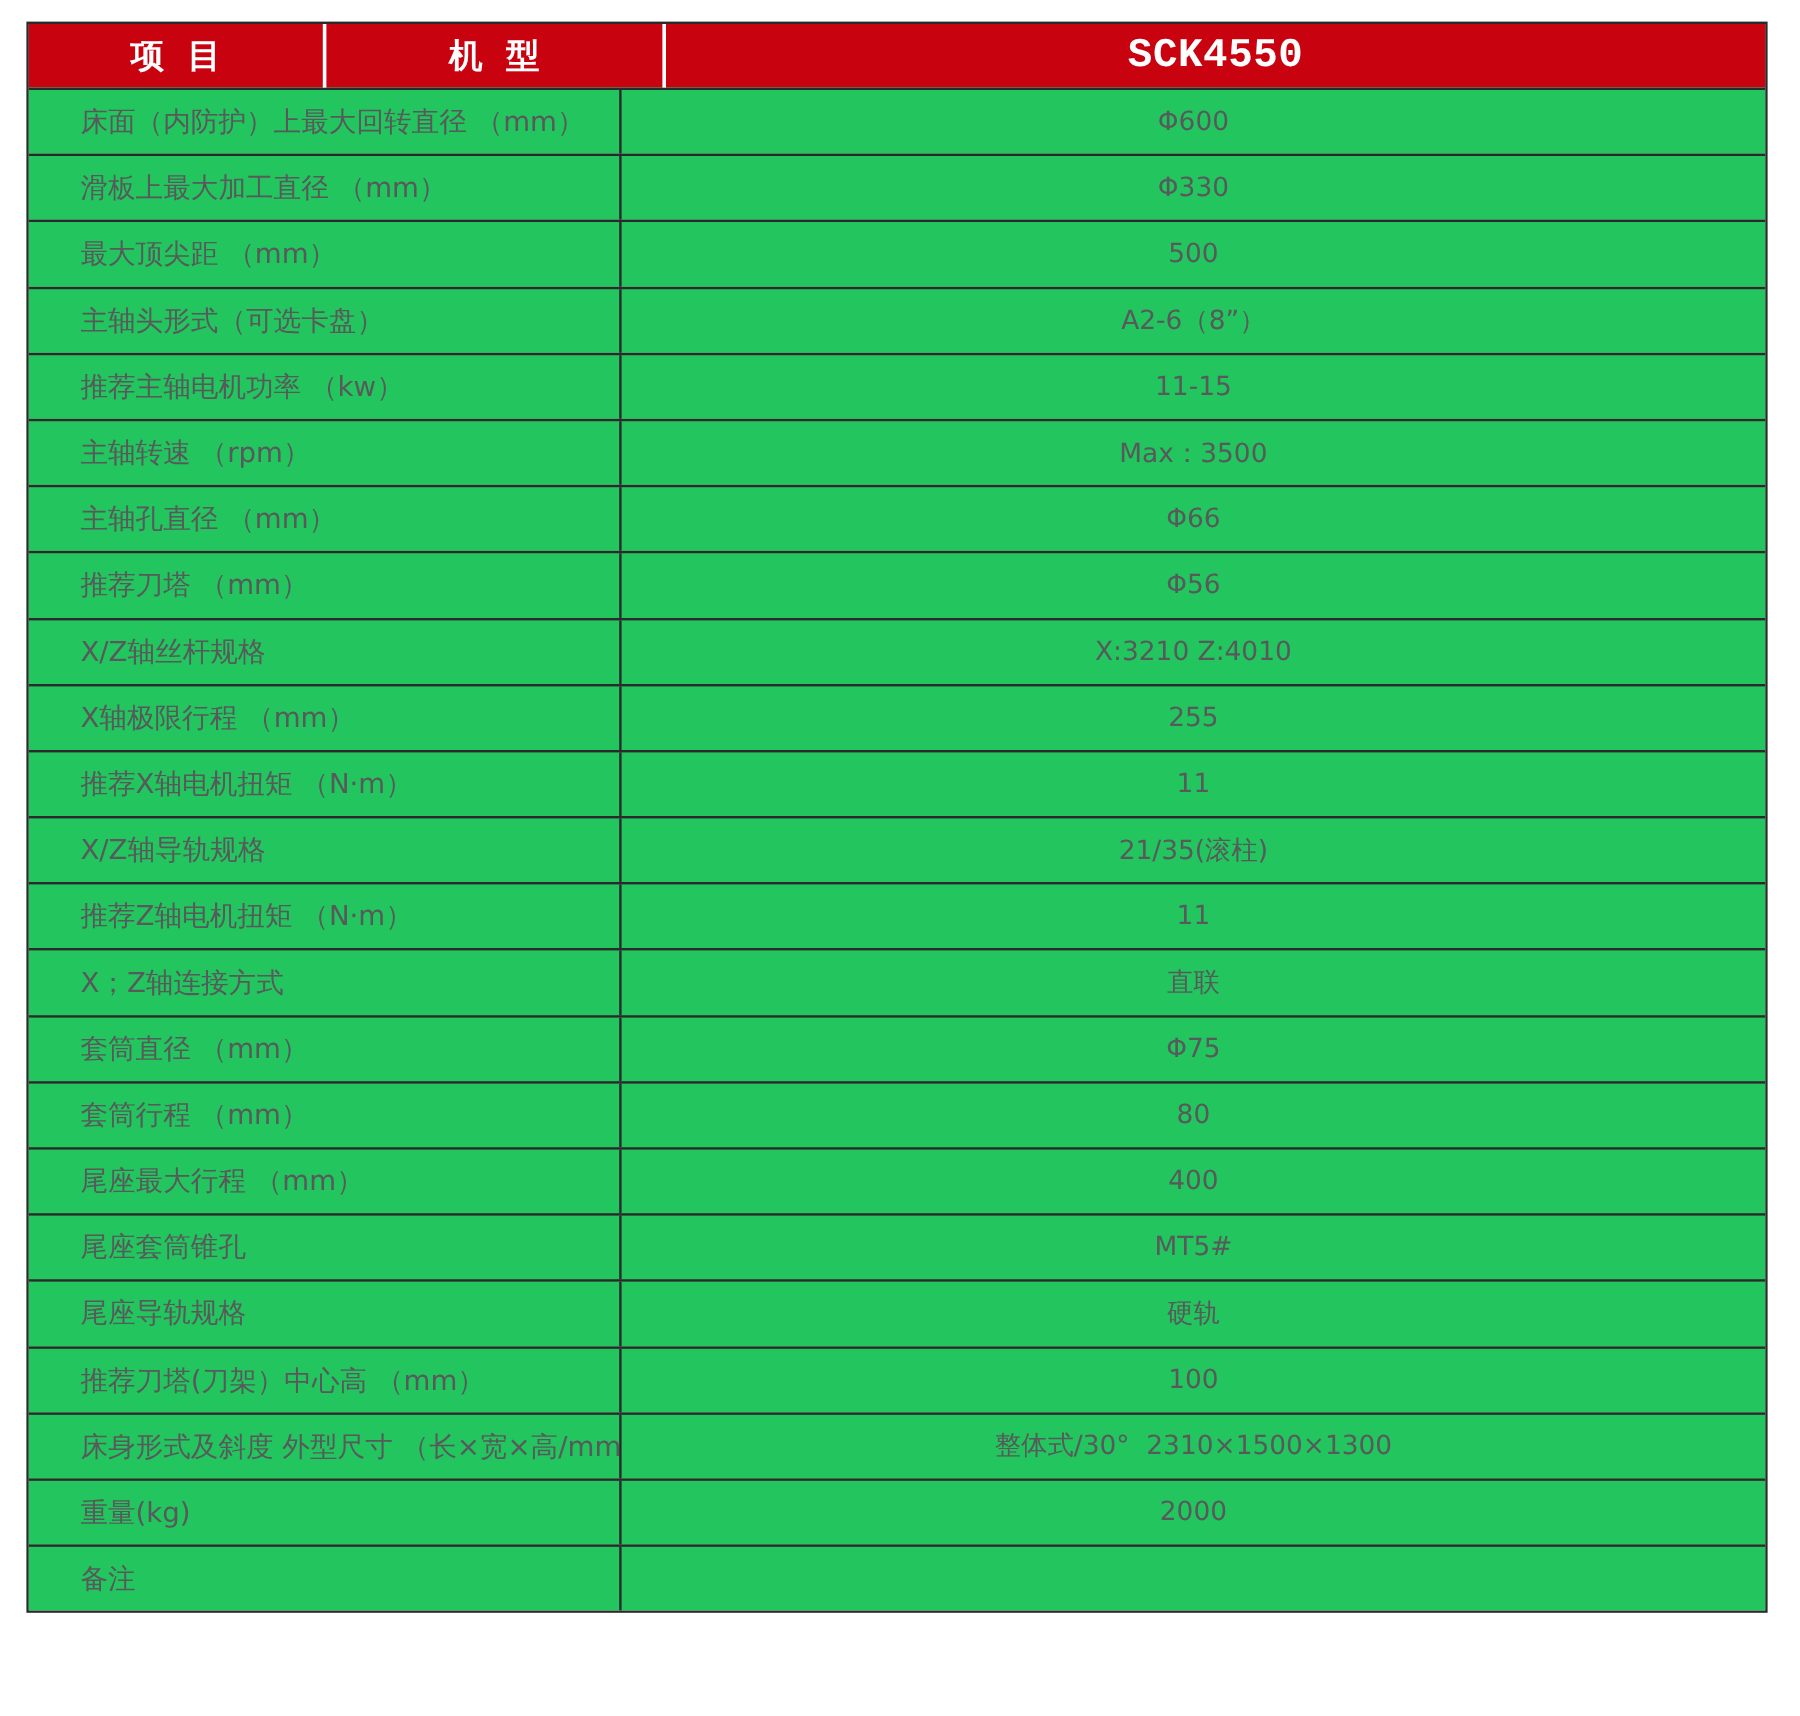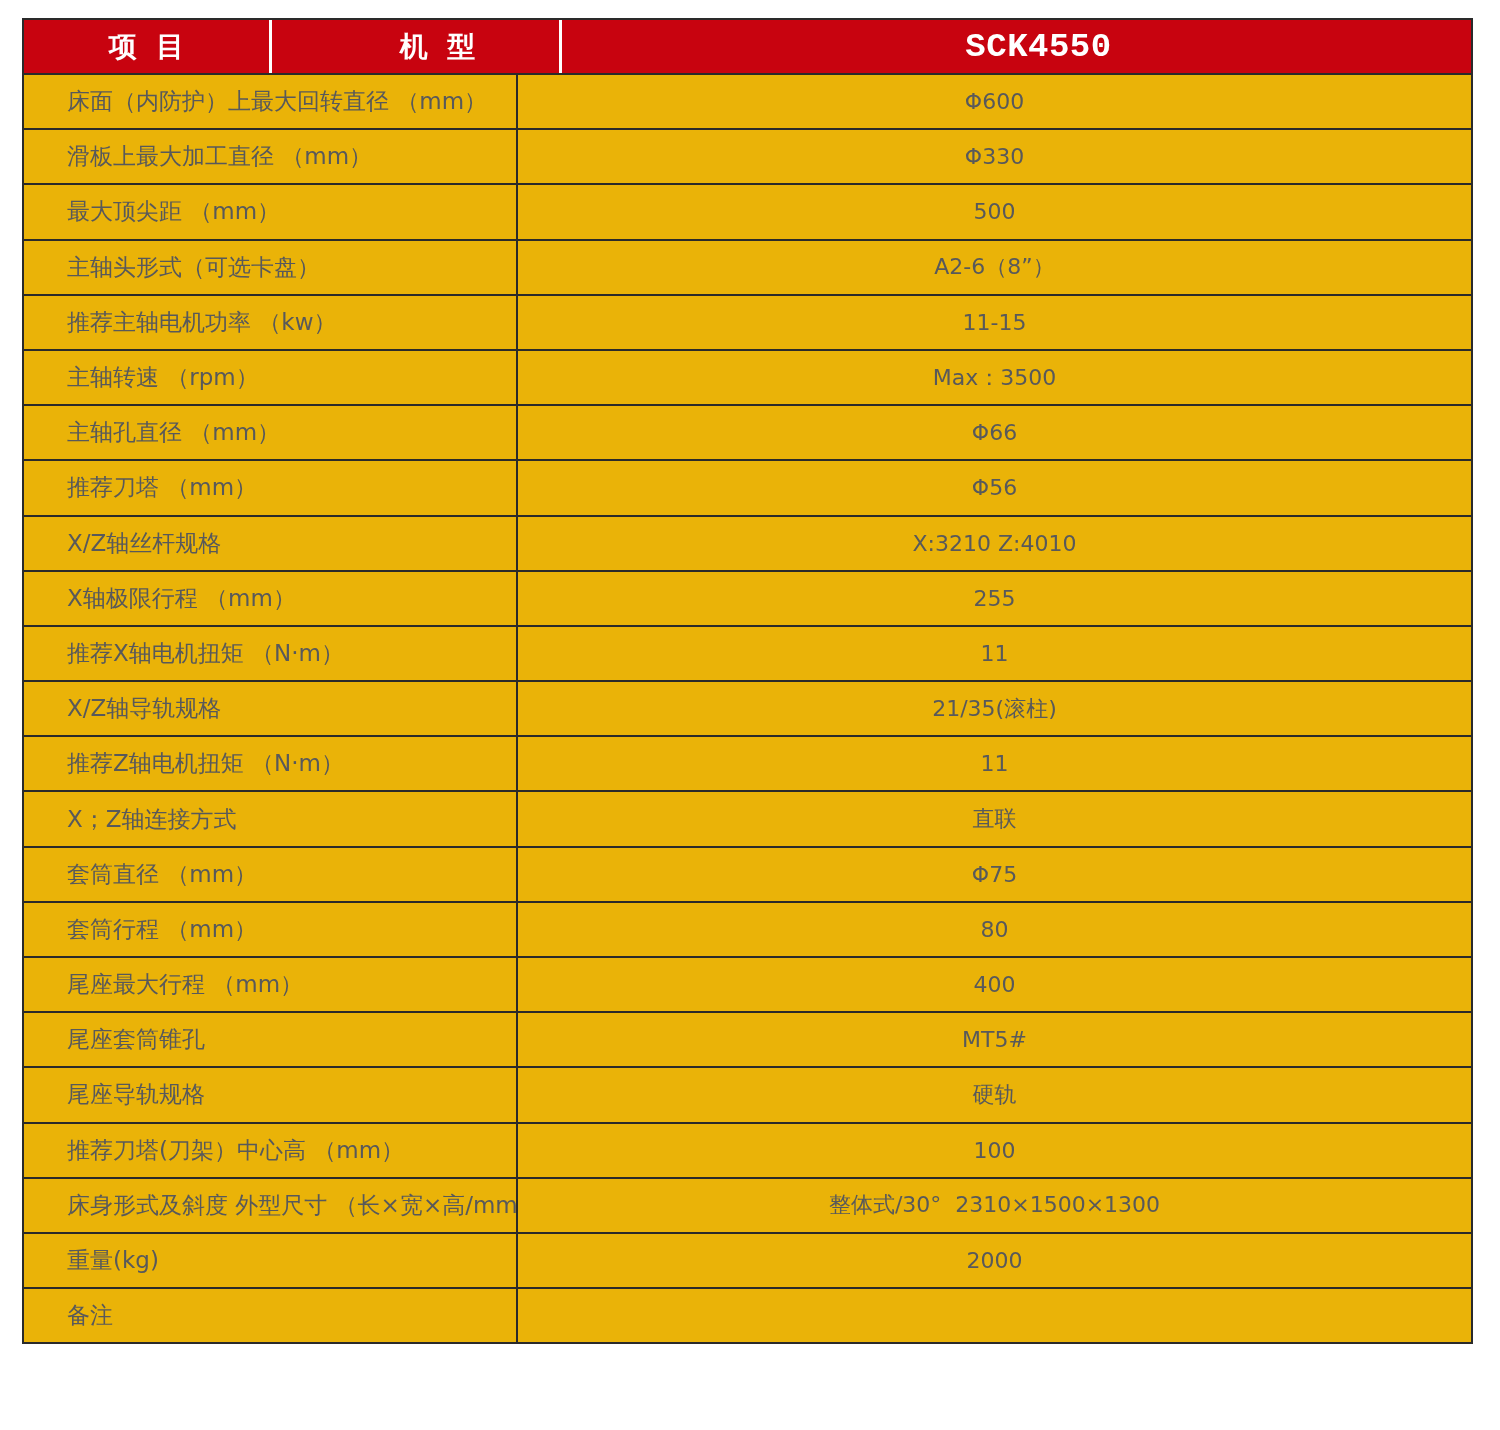--- a/index.html
+++ b/index.html
@@ -24,45 +24,44 @@
     width: 1451px;
     box-sizing: border-box;
     border: 2px solid #2a2a2a;
     background: #ffffff;
   }
   
   .thead {
     display: flex;
     height: 53px;
     background: #c8030f;
-    gap: 44px;
   }
   .th {
     display: flex;
     align-items: center;
     justify-content: center;
     color: #ffffff;
     font-weight: bold;
     white-space: pre;
     box-sizing: border-box;
   }
   .th-item  { width: 248px; border-right: 3px solid #ffffff; font-size: 28px; }
-  .th-model { width: 246px; border-right: 3px solid #ffffff; font-size: 28px; }
+  .th-model { width: 283px; border-right: 3px solid #ffffff; font-size: 28px; }
   .th-value {
     flex: 1;
     font-family: Liberation Mono, monospace;
     font-size: 34px;
     letter-spacing: 0.5px;
   }
   
   .row {
     display: flex;
     height: 53.2px;
     border-top: 2px solid #2a2a2a;
-    background: #eab308;
+    background: #22c55e;
   }
   .cell-label {
     width: 494px;
     box-sizing: border-box;
     border-right: 2px solid #2a2a2a;
     display: flex;
     align-items: center;
     padding-left: 43px;
     font-size: 23px;
     color: #58595b;

